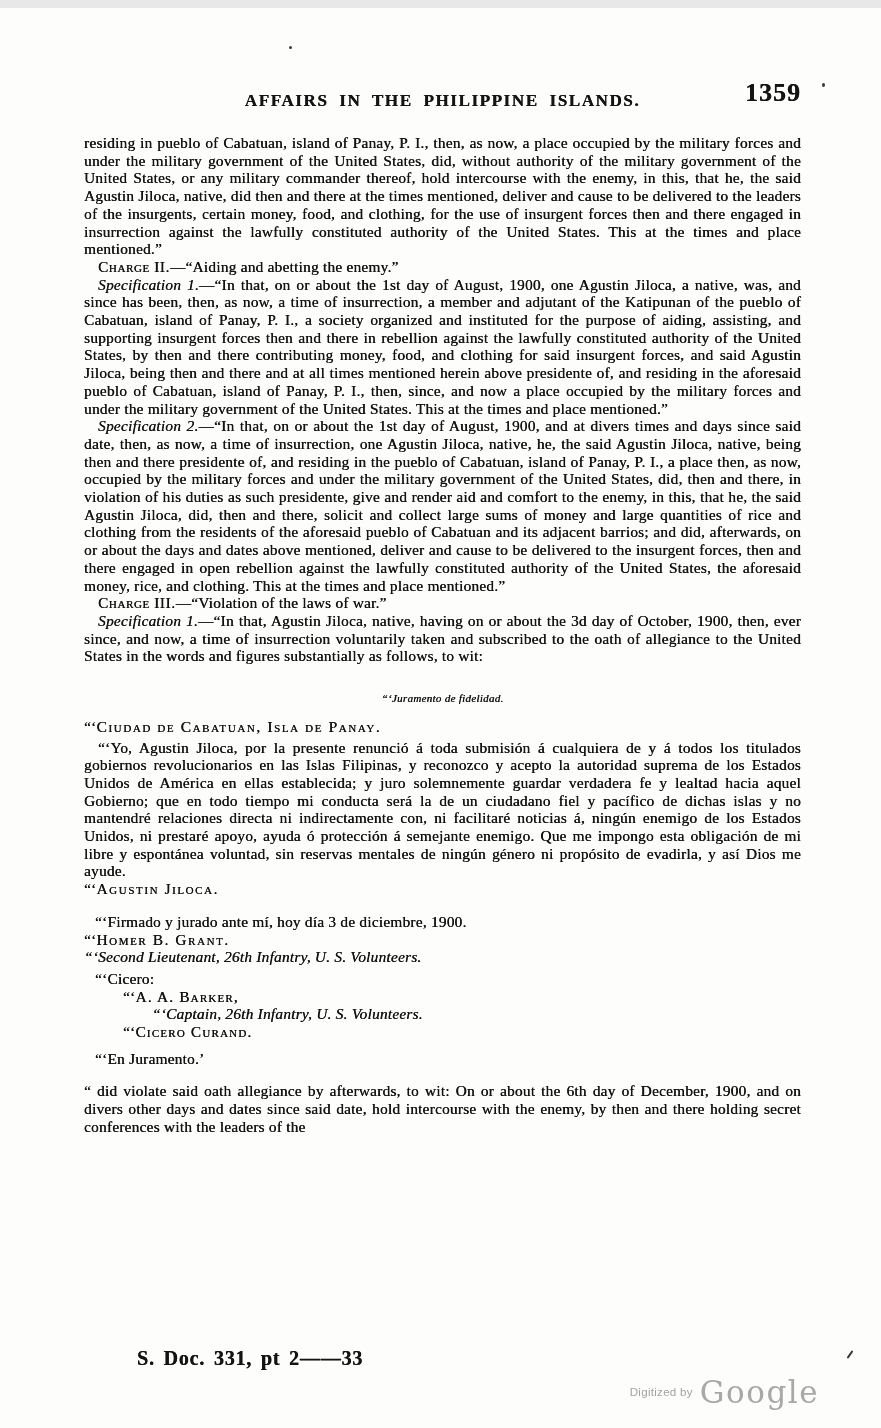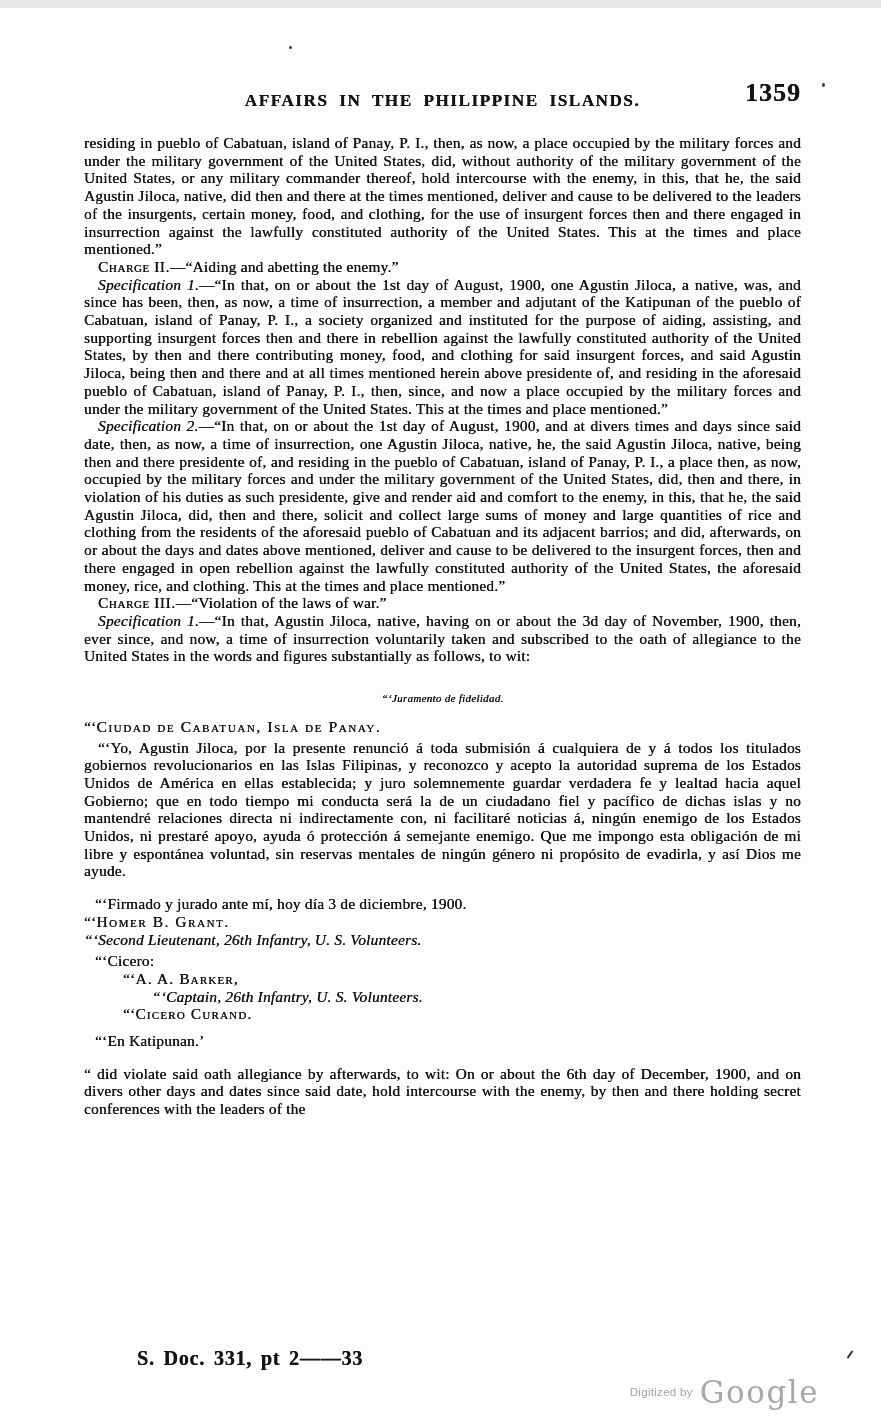--- a/index.html
+++ b/index.html
@@ -90,44 +90,45 @@
     <p class="p">residing in pueblo of Cabatuan, island of Panay, P. I., then, as now, a place occupied by the military forces and under the military government of the United States, did, without authority of the military government of the United States, or any military commander thereof, hold intercourse with the enemy, in this, that he, the said Agustin Jiloca, native, did then and there at the times mentioned, deliver and cause to be delivered to the leaders of the insurgents, certain money, food, and clothing, for the use of insurgent forces then and there engaged in insurrection against the lawfully constituted authority of the United States.  This at the times and place mentioned.”</p>
 
     <p class="p ind"><span class="sc">Charge II.</span><span>—“Aiding and abetting the enemy.”</span></p>
 
     <p class="p ind"><span class="it">Specification 1.</span><span>—“In that, on or about the 1st day of August, 1900, one Agustin Jiloca, a native, was, and since has been, then, as now, a time of insurrection, a member and adjutant of the Katipunan of the pueblo of Cabatuan, island of Panay, P. I., a society organized and instituted for the purpose of aiding, assisting, and supporting insurgent forces then and there in rebellion against the lawfully constituted authority of the United States, by then and there contributing money, food, and clothing for said insurgent forces, and said Agustin Jiloca, being then and there and at all times mentioned herein above presidente of, and residing in the aforesaid pueblo of Cabatuan, island of Panay, P. I., then, since, and now a place occupied by the military forces and under the military government of the United States.  This at the times and place mentioned.”</span></p>
 
     <p class="p ind"><span class="it">Specification 2.</span><span>—“In that, on or about the 1st day of August, 1900, and at divers times and days since said date, then, as now, a time of insurrection, one Agustin Jiloca, native, he, the said Agustin Jiloca, native, being then and there presidente of, and residing in the pueblo of Cabatuan, island of Panay, P. I., a place then, as now, occupied by the military forces and under the military government of the United States, did, then and there, in violation of his duties as such presidente, give and render aid and comfort to the enemy, in this, that he, the said Agustin Jiloca, did, then and there, solicit and collect large sums of money and large quantities of rice and clothing from the residents of the aforesaid pueblo of Cabatuan and its adjacent barrios; and did, afterwards, on or about the days and dates above mentioned, deliver and cause to be delivered to the insurgent forces, then and there engaged in open rebellion against the lawfully constituted authority of the United States, the aforesaid money, rice, and clothing.   This at the times and place mentioned.”</span></p>
 
     <p class="p ind"><span class="sc">Charge III.</span><span>—“Violation of the laws of war.”</span></p>
 
-    <p class="p ind"><span class="it">Specification 1.</span><span>—“In that, Agustin Jiloca, native, having on or about the 3d day of November, 1900, then, ever since, and now, a time of insurrection voluntarily taken and subscribed to the oath of allegiance to the United States in the words and figures substantially as follows, to wit:</span></p>
+    <p class="p ind"><span class="it">Specification 1.</span><span>—“In that, Agustin Jiloca, native, having on or about the 3d day of October, 1900, then, ever since, and now, a time of insurrection voluntarily taken and subscribed to the oath of allegiance to the United States in the words and figures substantially as follows, to wit:</span></p>
 
     <p class="oath-heading">“‘Juramento de fidelidad.</p>
 
     <p class="right dateline"><span>“‘</span><span class="sc">Ciudad de Cabatuan, Isla de Panay.</span></p>
 
     <p class="p ind">“‘Yo, Agustin Jiloca, por la presente renunció á toda submisión á cualquiera de y á todos los titulados gobiernos revolucionarios en las Islas Filipinas, y reconozco y acepto la autoridad suprema de los Estados Unidos de América en ellas establecida; y juro solemnemente guardar verdadera fe y lealtad hacia aquel Gobierno; que en todo tiempo mi conducta será la de un ciudadano fiel y pacífico de dichas islas y no mantendré relaciones directa ni indirectamente con, ni facilitaré noticias á, ningún enemigo de los Estados Unidos, ni prestaré apoyo, ayuda ó protección á semejante enemigo.  Que me impongo esta obligación de mi libre y espontánea voluntad, sin reservas mentales de ningún género ni propósito de evadirla, y así Dios me ayude.</p>
 
+    <p class="right sig-jiloca"><span>“‘</span><span class="sc">Agustin Jiloca.</span></p>
 
     <p class="firmado">“‘Firmado y jurado ante mí, hoy día 3 de diciembre, 1900.</p>
 
     <p class="right officer"><span>“‘</span><span class="sc">Homer B. Grant.</span></p>
 
     <p class="right officer-title">“‘Second Lieutenant, 26th Infantry, U. S. Volunteers.</p>
 
     <p class="testigo">“‘Cicero:</p>
 
     <p class="witness-name"><span>“‘</span><span class="sc">A. A. Barker,</span></p>
 
     <p class="witness-title">“‘Captain, 26th Infantry, U. S. Volunteers.</p>
 
     <p class="witness-name"><span>“‘</span><span class="sc">Cicero Curand.</span></p>
 
-    <p class="duplicado">“‘En Katipunan.’</p>
+    <p class="duplicado">“‘En Juramento.’</p>
 
     <p class="p final">“ did violate said oath allegiance by afterwards, to wit: On or about the 6th day of December, 1900, and on divers other days and dates since said date, hold intercourse with the enemy, by then and there holding secret conferences with the leaders of the</p>
 
   </div>
 
   <div class="doc-footer">S. Doc. 331, pt 2——33</div>
 
   <div class="watermark">
     <span class="wm-prefix">Digitized by</span>
     <span class="wm-brand">Google</span>

